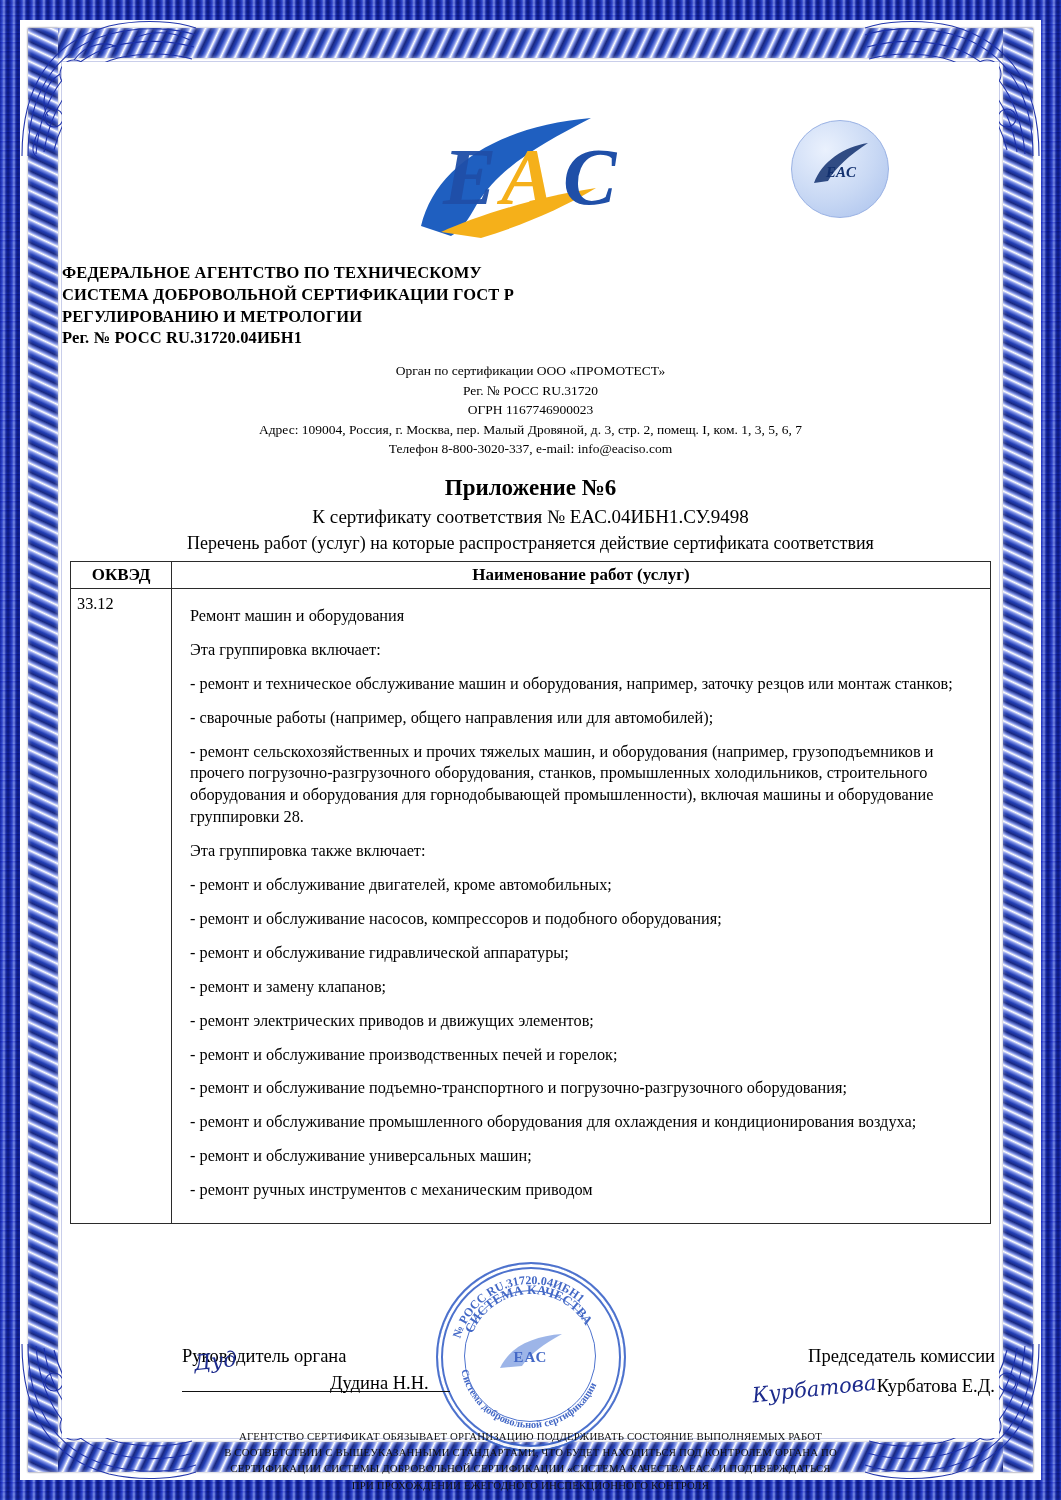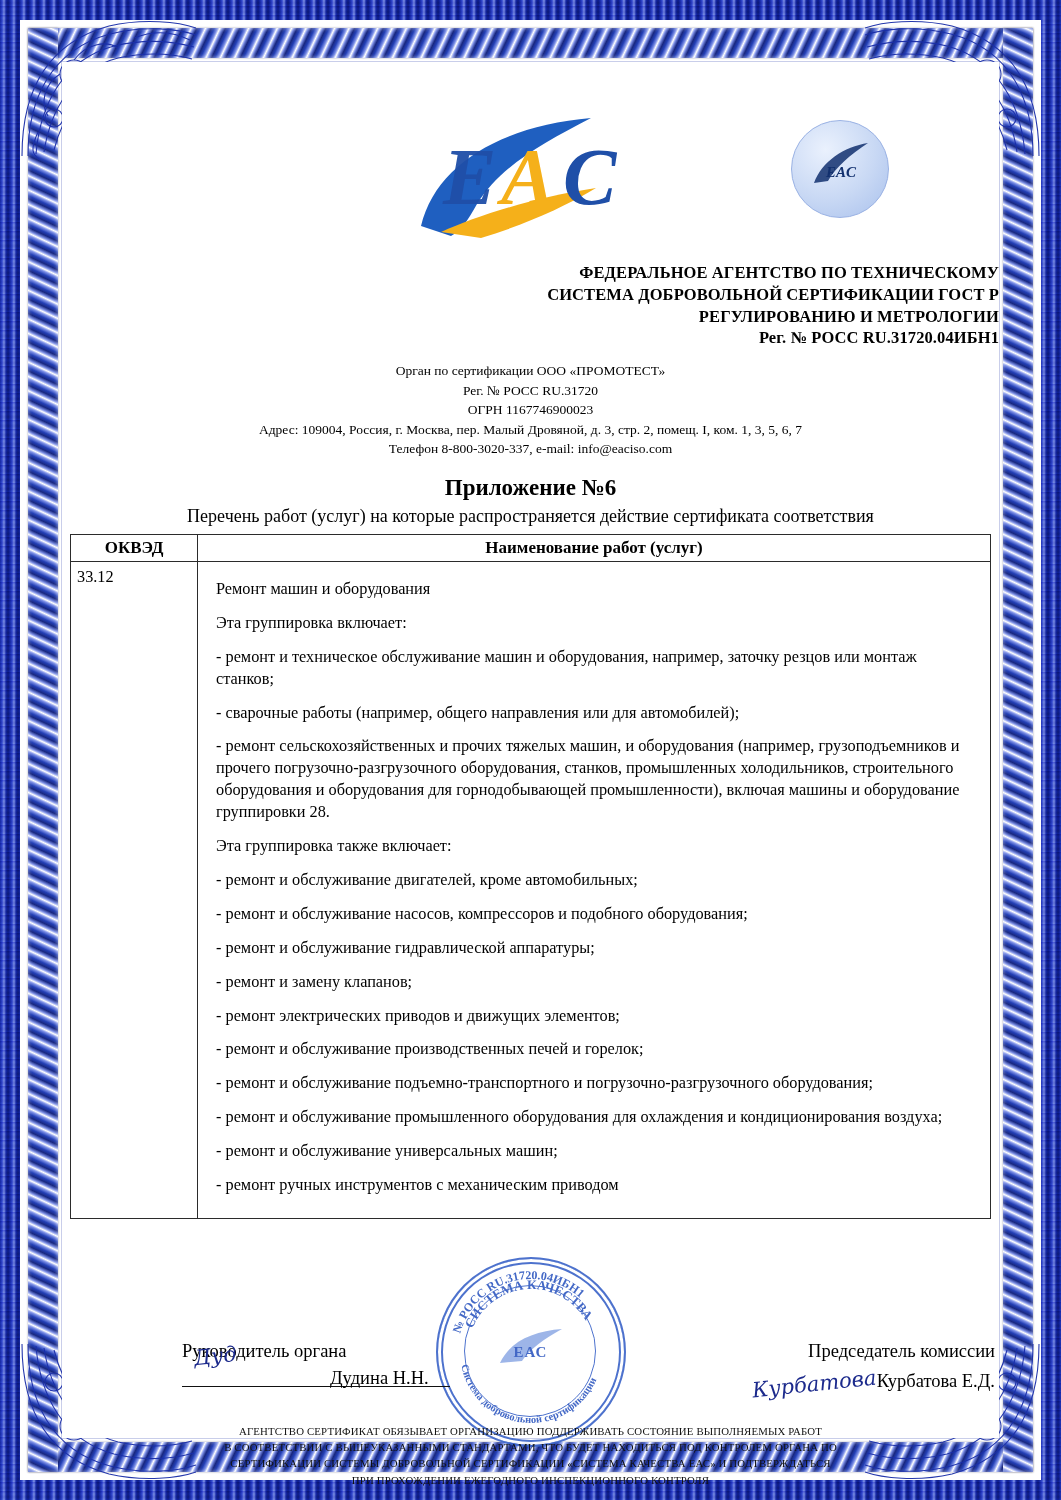--- a/index.html
+++ b/index.html
@@ -104,21 +104,21 @@
     right: 110px;
     top: 58px;
     width: 96px;
     height: 96px;
     border-radius: 50%;
     background: radial-gradient(circle at 35% 30%, #eaf1fd 0%, #c8d8f4 55%, #a8c0ec 100%);
     border: 1px solid #9ab2e4;
   }
 
   .hdr {
-    text-align: right;
+    text-align: left;
     font-weight: bold;
     font-size: 16.5px;
     line-height: 1.32;
     color: #000;
     letter-spacing: 0.1px;
   }
   .org-block {
     text-align: center;
     font-size: 13.5px;
     line-height: 1.45;
@@ -149,21 +149,21 @@
     border-collapse: collapse;
     table-layout: fixed;
   }
   table.works th, table.works td {
     border: 1px solid #2b2b2b;
     vertical-align: top;
   }
   table.works th {
     font-size: 17px;
     font-weight: bold;
-    padding: 3px 17px;
+    padding: 3px 4px;
     text-align: center;
   }
   table.works td {
     font-size: 16.3px;
     line-height: 1.345;
     padding: 4px 6px 10px 6px;
   }
   td.okved { width: 92px; text-align: left; padding-left: 8px; }
   td.works-cell p { margin: 12px; }
 
@@ -356,20 +356,21 @@
 
     <div class="org-block">
       <div>Орган по сертификации ООО «ПРОМОТЕСТ»</div>
       <div>Рег. № РОСС RU.31720</div>
       <div>ОГРН 1167746900023</div>
       <div>Адрес: 109004, Россия, г. Москва, пер. Малый Дровяной, д. 3, стр. 2, помещ. I, ком. 1, 3, 5, 6, 7</div>
       <div>Телефон 8-800-3020-337, e-mail: info@eaciso.com</div>
     </div>
 
     <div class="appx-title">Приложение №6</div>
+    <div class="appx-sub">К сертификату соответствия № ЕАС.04ИБН1.СУ.9498</div>
     <div class="appx-list-title">Перечень работ (услуг) на которые распространяется действие сертификата соответствия</div>
 
     <table class="works">
       <thead>
         <tr>
           <th style="width:92px">ОКВЭД</th>
           <th>Наименование работ (услуг)</th>
         </tr>
       </thead>
       <tbody>

